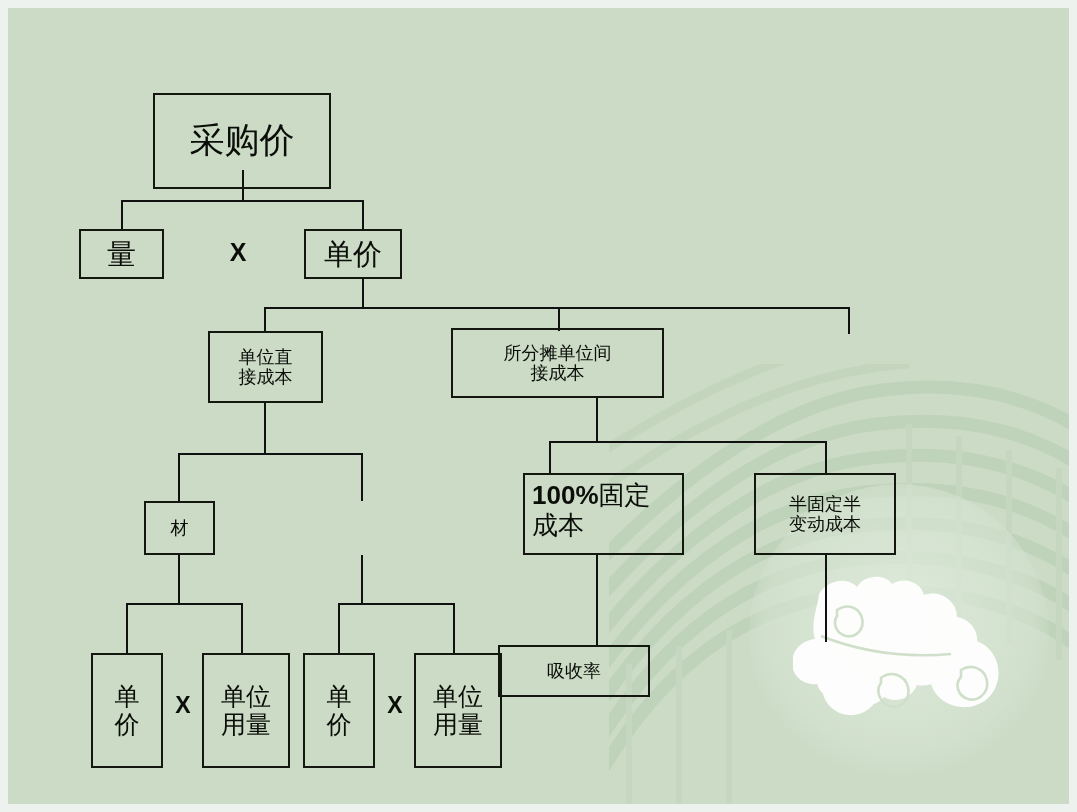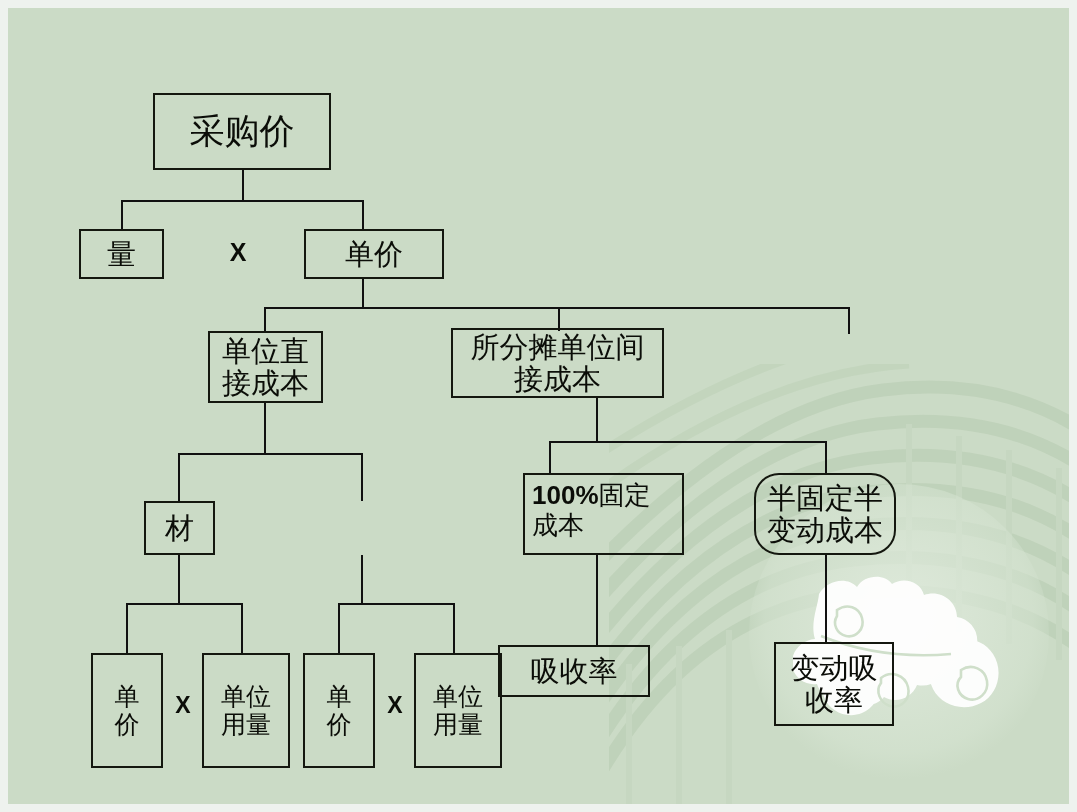--- a/index.html
+++ b/index.html
@@ -74,21 +74,21 @@
     display: flex;
     align-items: center;
     justify-content: center;
     text-align: center;
     color: #0b0d08;
     line-height: 1.12;
     white-space: pre-line;
   }
   .s-xl { font-size: 35px; }
   .s-lg { font-size: 29px; }
-  .s-md { font-size: 29px; }
+  .s-md { font-size: 18px; }
   .s-sm { font-size: 25px; }
 
   
   .mix {
     position: absolute;
     box-sizing: border-box;
     border: 2px solid #14170f;
     color: #0b0d08;
     line-height: 1.15;
     display: block;
@@ -187,50 +187,48 @@
 
     <div class="ln v" style="left:588px; top:390px; height:45px;"></div>
     <div class="ln h" style="left:541px; top:433px; width:278px;"></div>
     <div class="ln v" style="left:541px; top:433px; height:32px;"></div>
     <div class="ln v" style="left:817px; top:433px; height:32px;"></div>
 
     <div class="ln v" style="left:588px; top:547px; height:90px;"></div>
 
     <div class="ln v" style="left:817px; top:547px; height:87px;"></div>
 
-    <div class="box s-xl" style="left:145px; top:85px; width:178px; height:77px;">采购价</div>
+    <div class="box s-xl" style="left:145px; top:85px; width:178px; height:96px;">采购价</div>
 
     <div class="box s-lg" style="left:71px; top:221px; width:85px; height:50px;">量</div>
 
     <div class="opx" style="left:205px; top:230px; width:50px; font-size:25px;">X</div>
 
-    <div class="box s-lg" style="left:296px; top:221px; width:140px; height:50px;">单价</div>
+    <div class="box s-lg" style="left:296px; top:221px; width:98px; height:50px;">单价</div>
 
     <div class="box s-md" style="left:200px; top:323px; width:115px; height:72px;">单位直
 接成本</div>
 
     <div class="box s-md" style="left:443px; top:320px; width:213px; height:70px;">所分摊单位间
 接成本</div>
 
 
     <div class="box s-md" style="left:136px; top:493px; width:71px; height:54px;">材</div>
 
 
     <div class="mix" style="left:515px; top:465px; width:161px; height:82px;">
       <span class="b">100%</span><span style="white-space:pre-line;">固定
 成本</span>
     </div>
 
-    <div class="box s-md" style="left:746px; top:465px; width:142px; height:82px;border-radius:25px;">半固定半
+    <div class="box s-md" style="left:746px; top:465px; width:142px; height:82px;">半固定半
 变动成本</div>
 
     <div class="box s-md" style="left:490px; top:637px; width:152px; height:52px;">吸收率</div>
 
-    <div class="box s-md" style="left:766px; top:634px; width:120px; height:84px;">变动吸
-收率</div>
 
     <div class="box s-sm" style="left:83px; top:645px; width:72px; height:115px;">单
 价</div>
 
     <div class="opx" style="left:157px; top:684px; width:36px; font-size:23px;">X</div>
 
     <div class="box s-sm" style="left:194px; top:645px; width:88px; height:115px;">单位
 用量</div>
 
     <div class="box s-sm" style="left:295px; top:645px; width:72px; height:115px;">单

